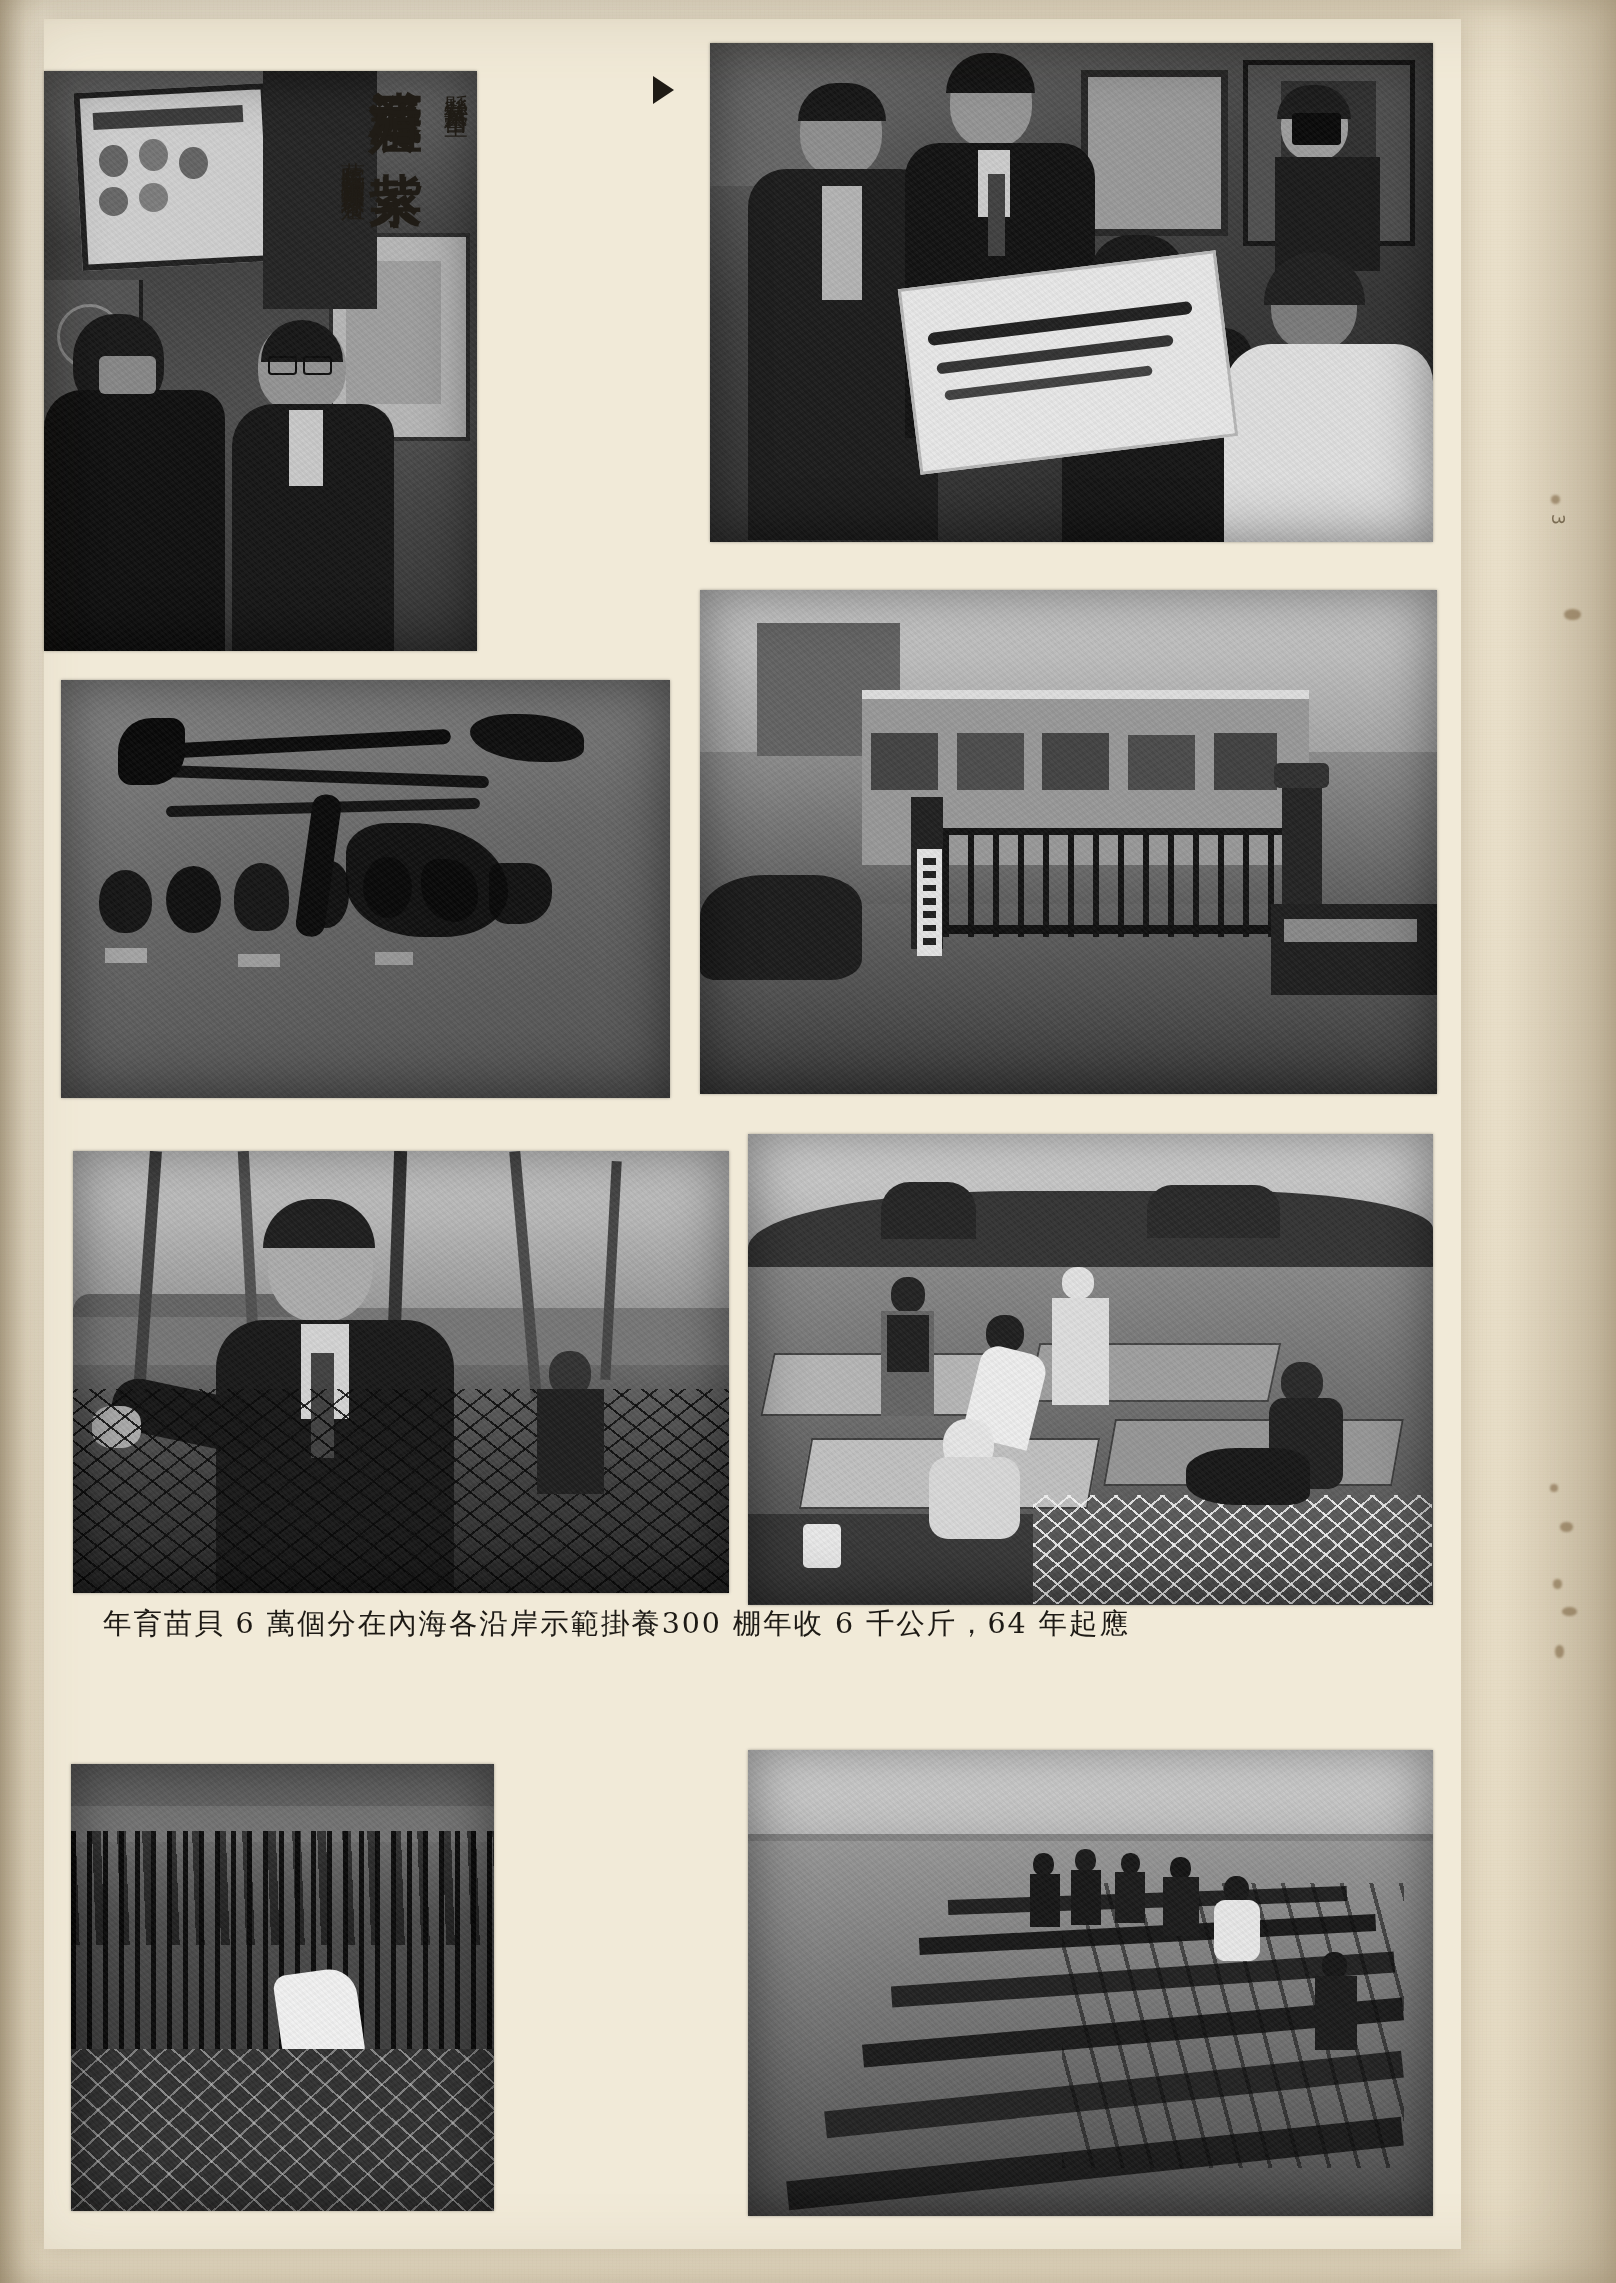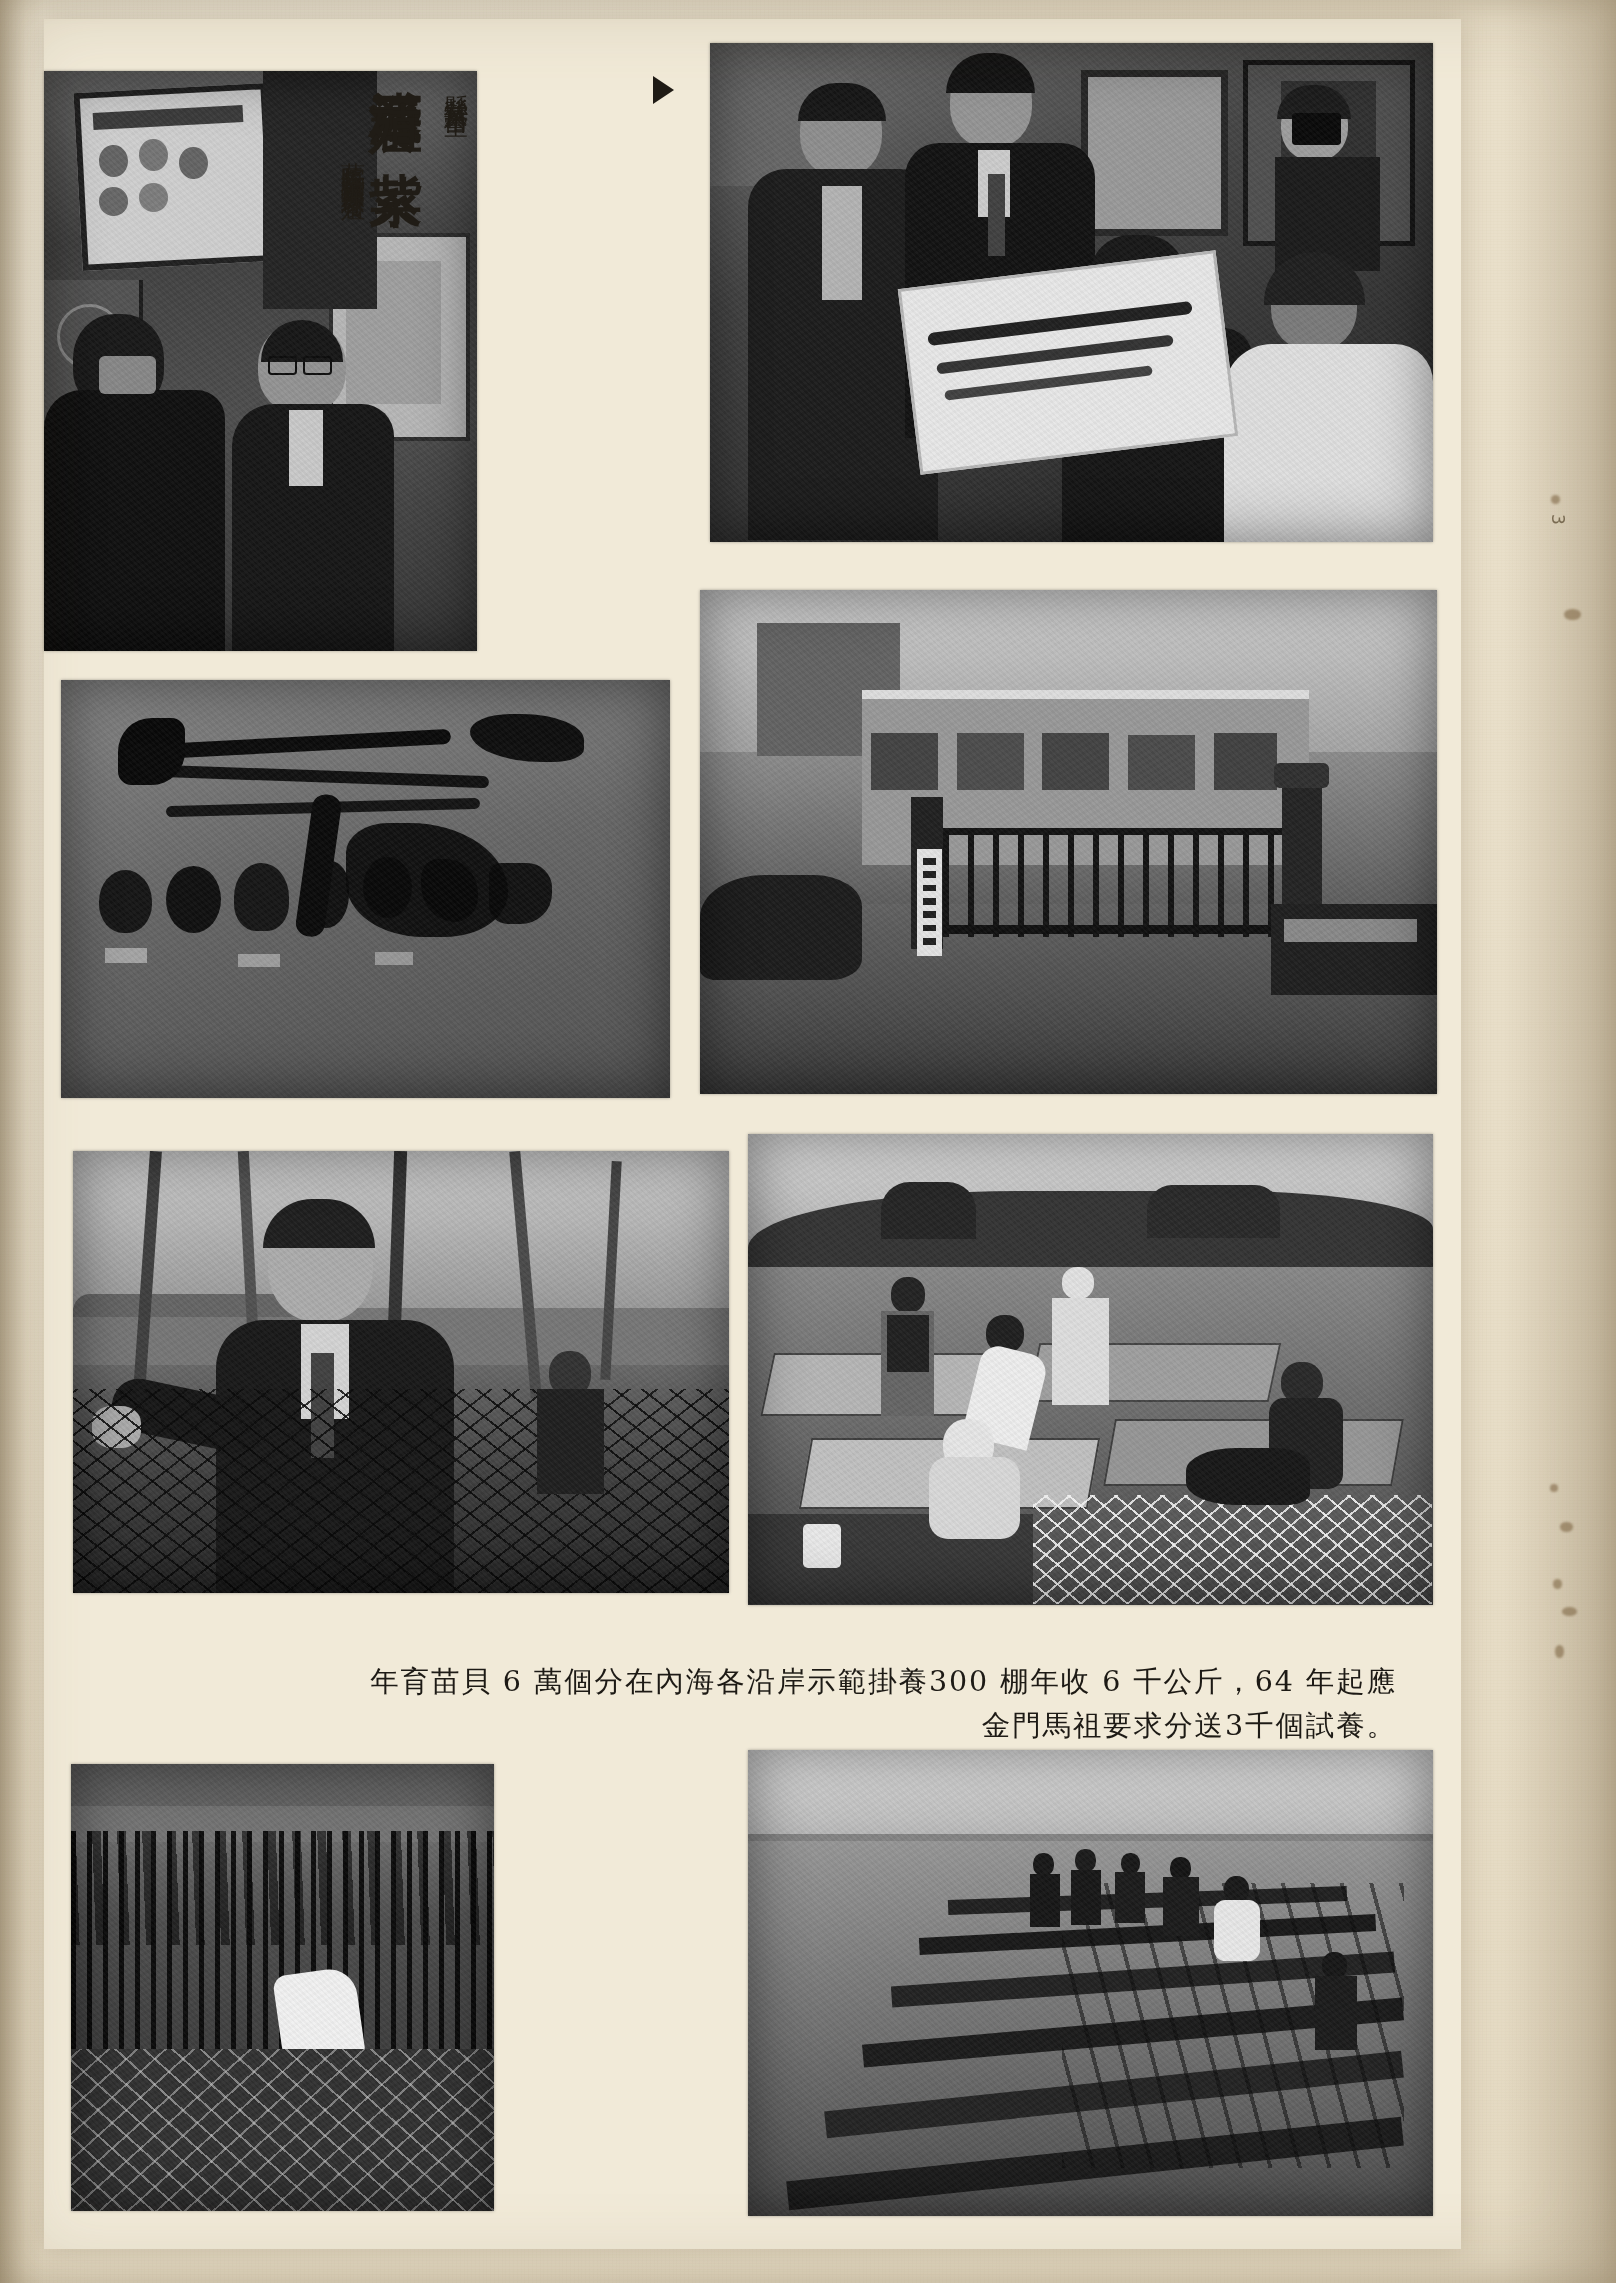--- a/index.html
+++ b/index.html
@@ -370,23 +370,22 @@
       <div style="position:absolute;left:181px;top:323px;width:91px;height:82px;background:#d8d1c2;border-radius:19px;"></div>
       <div style="position:absolute;left:533px;top:228px;width:42px;height:42px;border-radius:46%;background:#33302a;"></div>
       <div style="position:absolute;left:521px;top:264px;width:74px;height:91px;background:#2b2823;border-radius:15px;"></div>
       <div style="position:absolute;left:438px;top:314px;width:124px;height:57px;background:#232019;border-radius:40% 30% 20% 40%;"></div>
 
       <div style="position:absolute;left:55px;top:390px;width:38px;height:44px;background:#e7e0d1;border-radius:4.8px;"></div>
       <div class="grain"></div>
       <div class="vig"></div>
     </div>
 
-    <div class="body-caption" style="left:59px; top:1641px; width:1294px;text-align:right;">
+    <div class="body-caption" style="left:59px; top:1583px; width:1294px;">
       <div>年育苗貝 6 萬個分在內海各沿岸示範掛養300 棚年收 6 千公斤，64 年起應</div>
-      <div>金門馬祖要求分送3千個試養。</div>
     </div>
 
     <div class="photo" style="left:27px; top:1745px; width:423px; height:447px;">
       <div class="ph-inner" style="background:linear-gradient(180deg,#8d8678 0%, #57524a 35%, #33302b 100%);"></div>
 
       <div style="position:absolute;left:0;top:40px;width:100%;height:38px;background:#7b7468;"></div>
       <div style="position:absolute;left:0;top:0;width:100%;height:42px;background:#6b655b;"></div>
 
       <div style="position:absolute;left:0;top:67px;width:100%;height:238px;
            background-image:repeating-linear-gradient(90deg, rgba(18,16,12,.92) 0 4.8px, rgba(255,255,255,0) 4.8px 16px);"></div>

